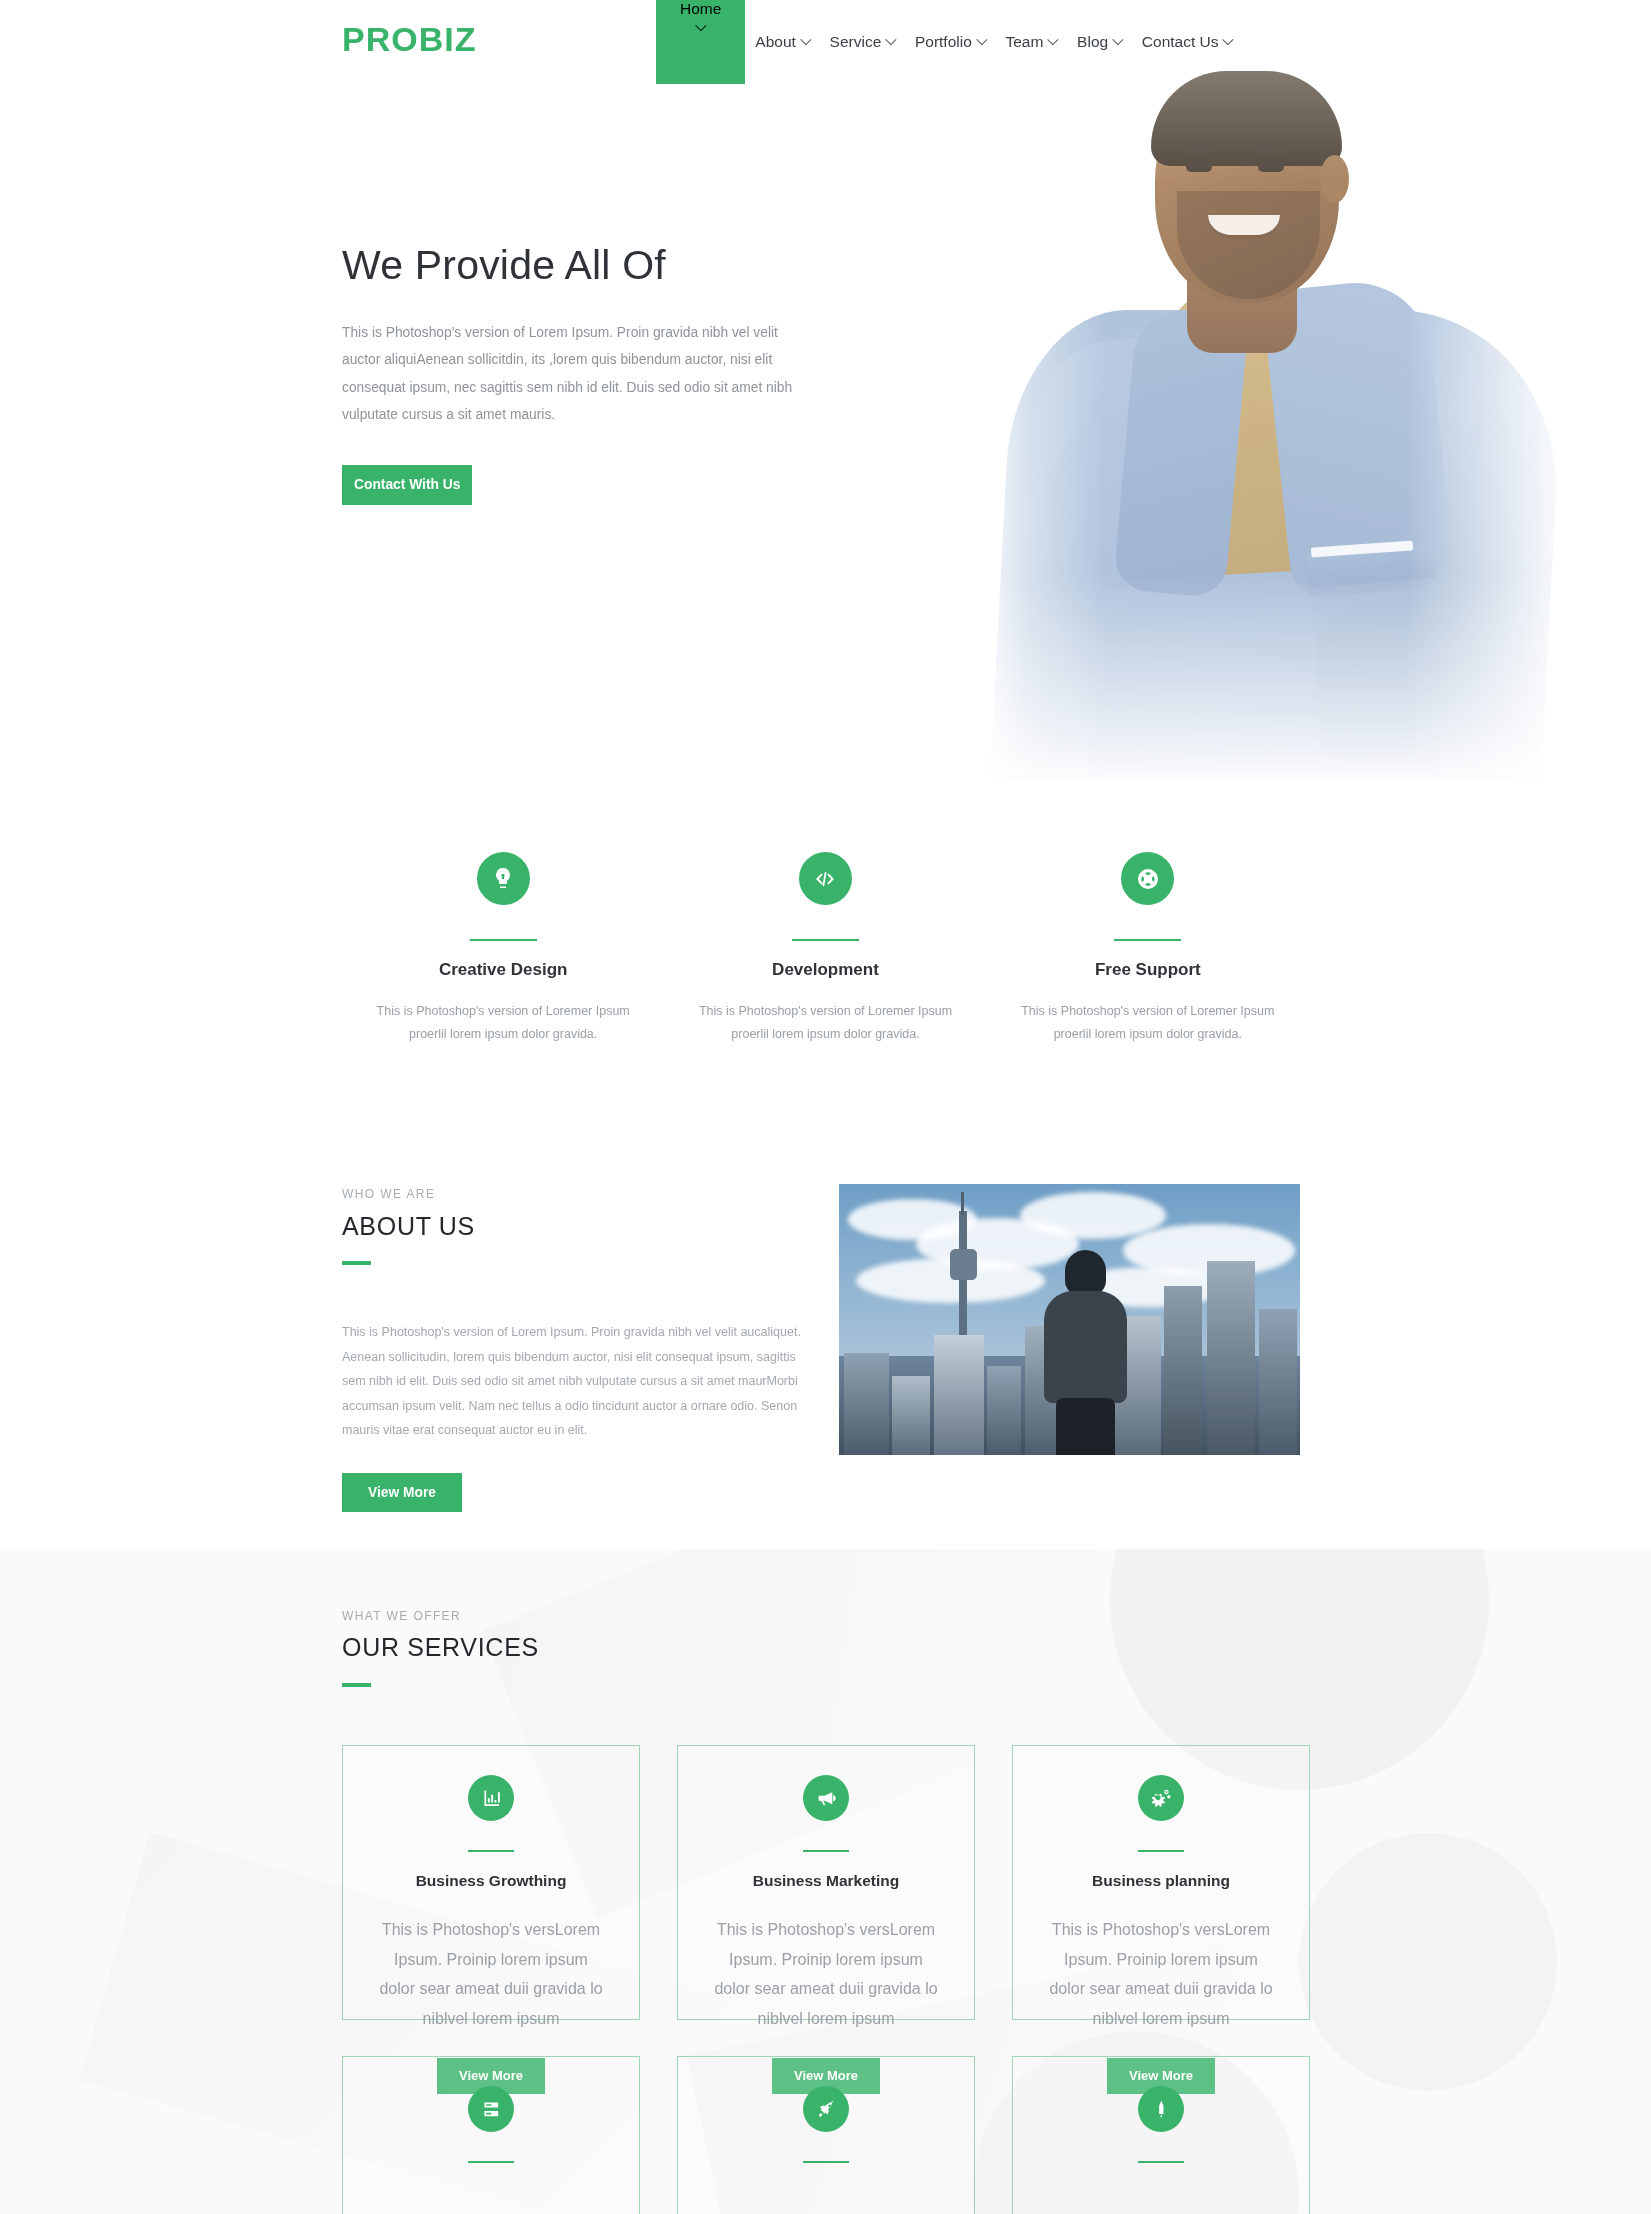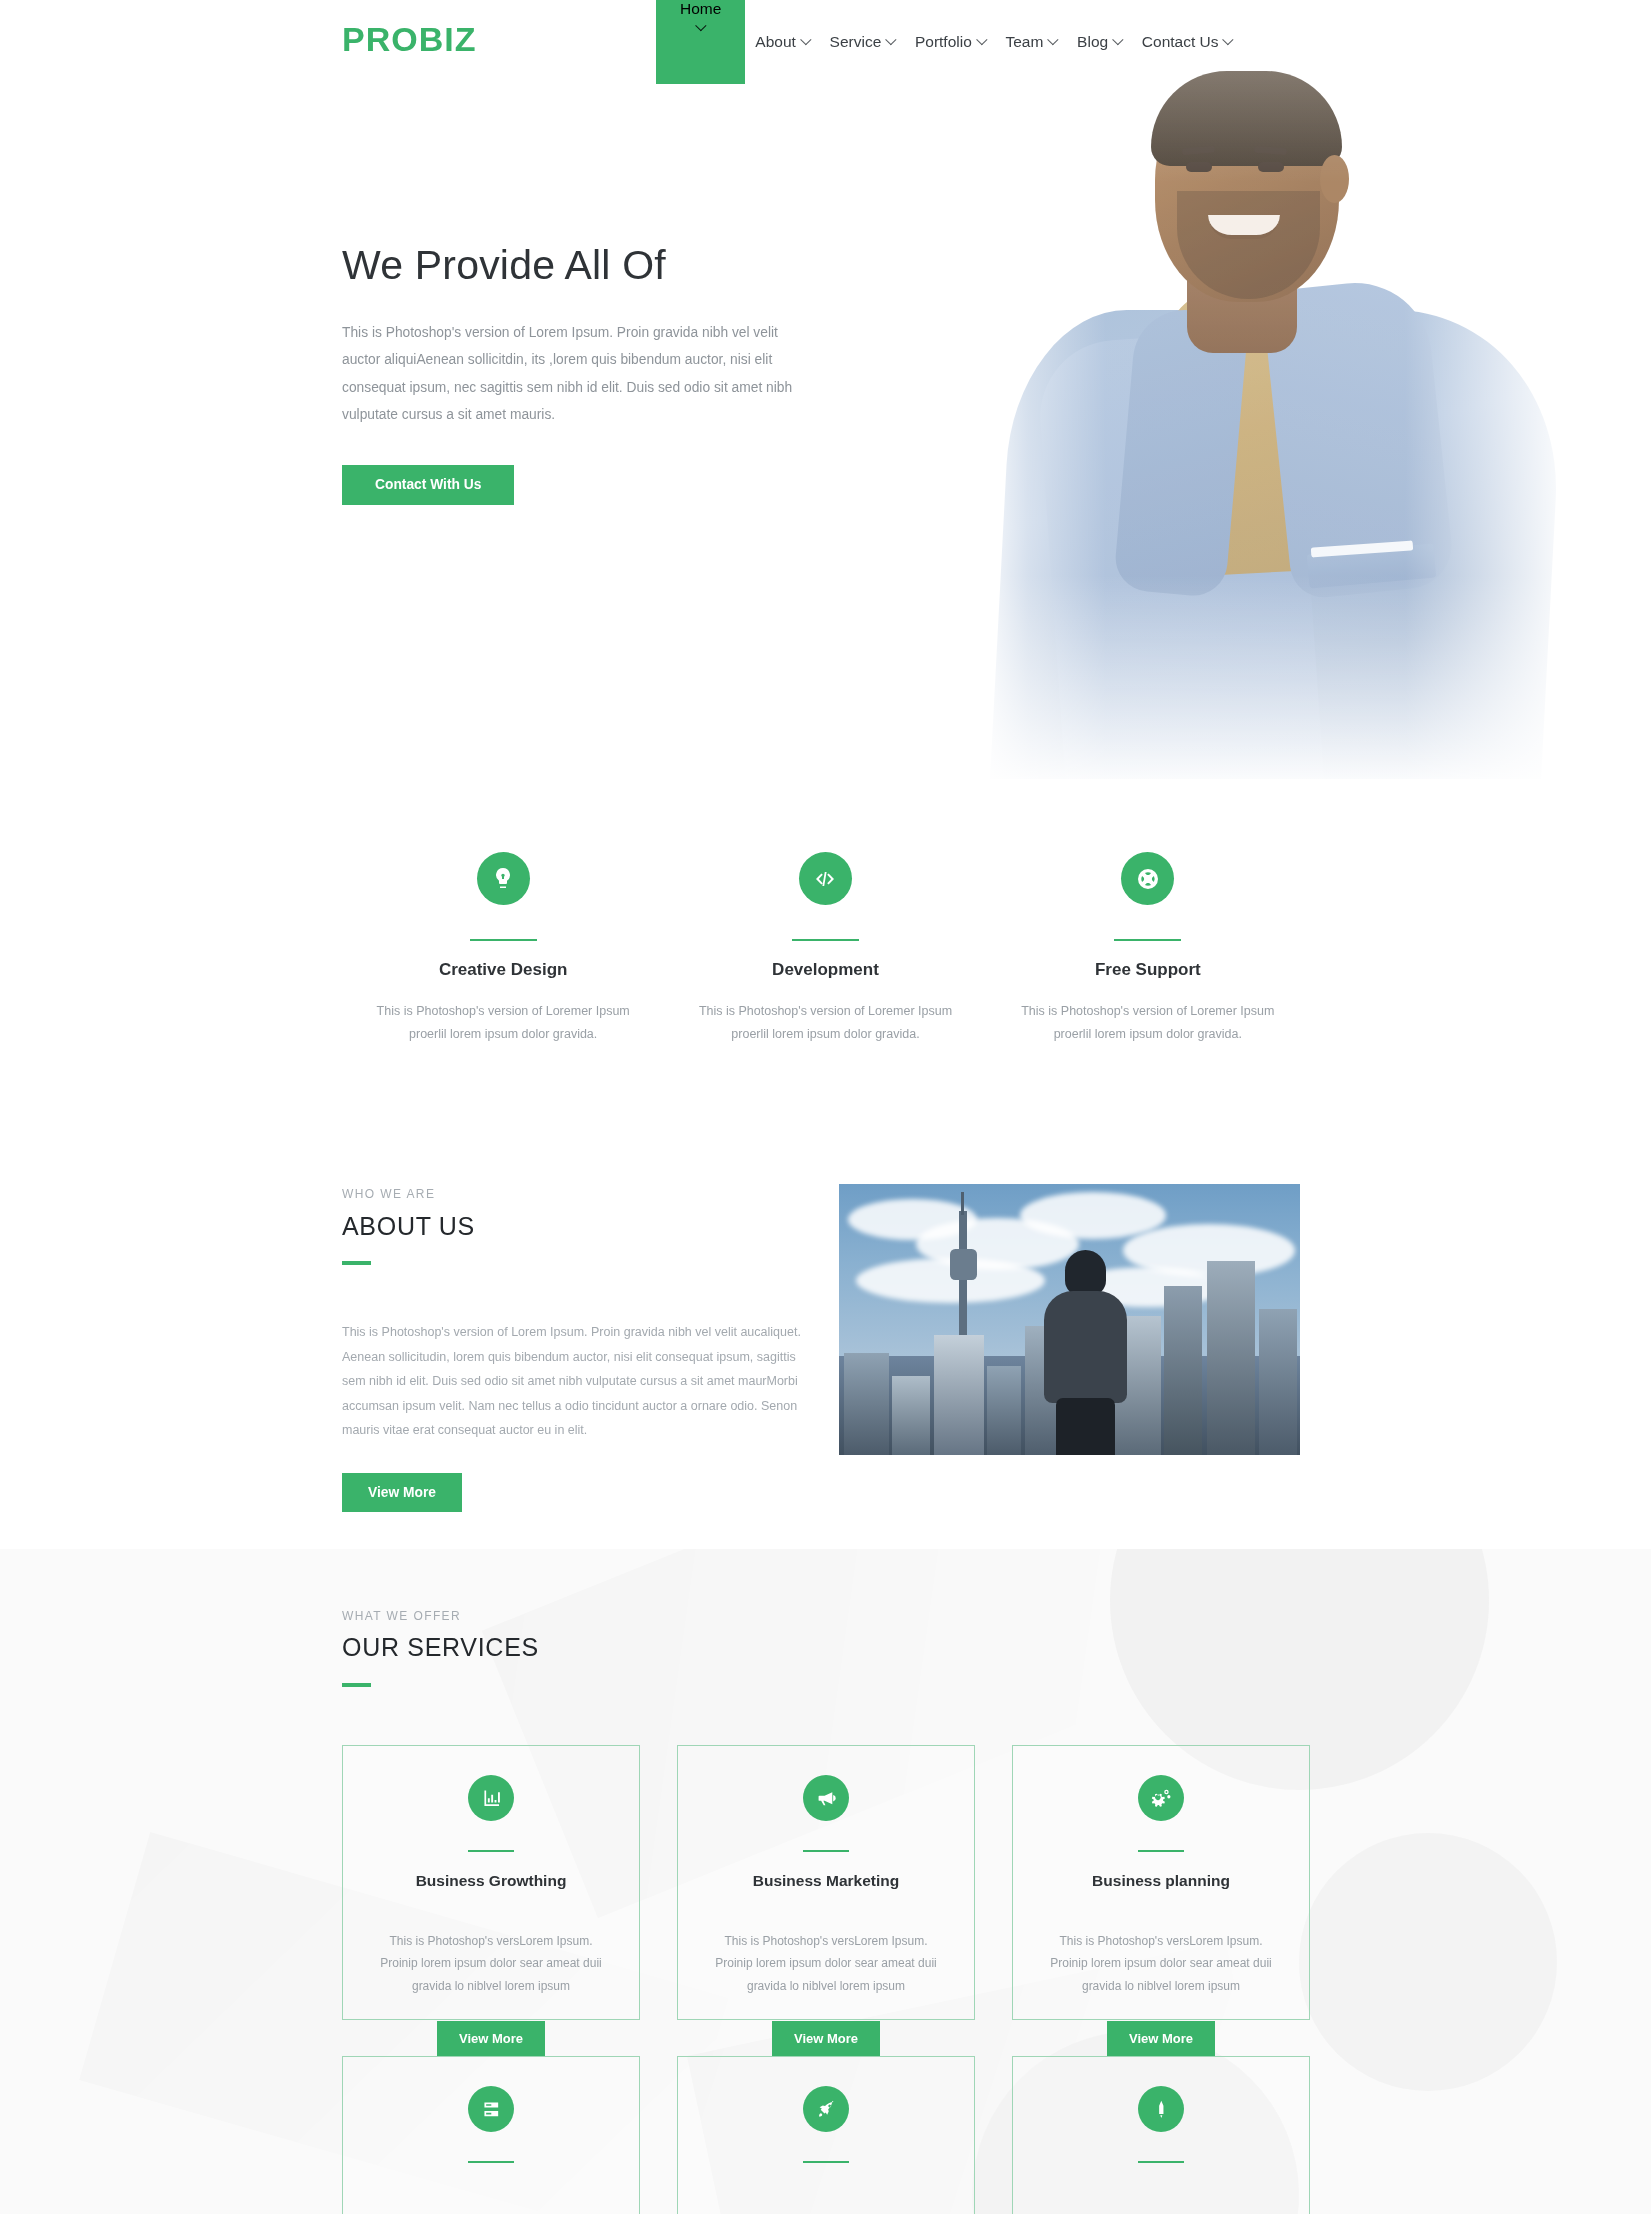--- a/index.html
+++ b/index.html
@@ -234,21 +234,21 @@
     font-size: 13.8px;
     line-height: 2.0;
     color: #8e949a;
   }
   .btn {
     display: inline-block;
     background: #3ab36a;
     color: #ffffff;
     font-size: 13.8px;
     font-weight: bold;
-    padding: 12px 33px;
+    padding: 12px 12px;
     border: none;
     cursor: pointer;
     line-height: 1.2;
   }
   .hero-btn { margin-top: 36px; }
 
   
   .features {
     position: absolute;
     left: 342px;
@@ -450,22 +450,22 @@
     background: #3ab36a;
     margin: 29px auto 0;
   }
   .c-title {
     margin-top: 20.6px;
     font-size: 15.5px;
     font-weight: bold;
     color: #2f3337;
   }
   .c-text {
-    margin-top: 40px;
-    font-size: 12px;
+    margin-top: 25px;
+    font-size: 16px;
     line-height: 1.85;
     color: #9aa0a6;
     padding: 0 10.3px;
   }
   .c-btn { margin-top: 24px; padding: 10.3px 22.4px; font-size: 13px; }
 </style>
 </head>
 <body>
 
 <div class="page">

